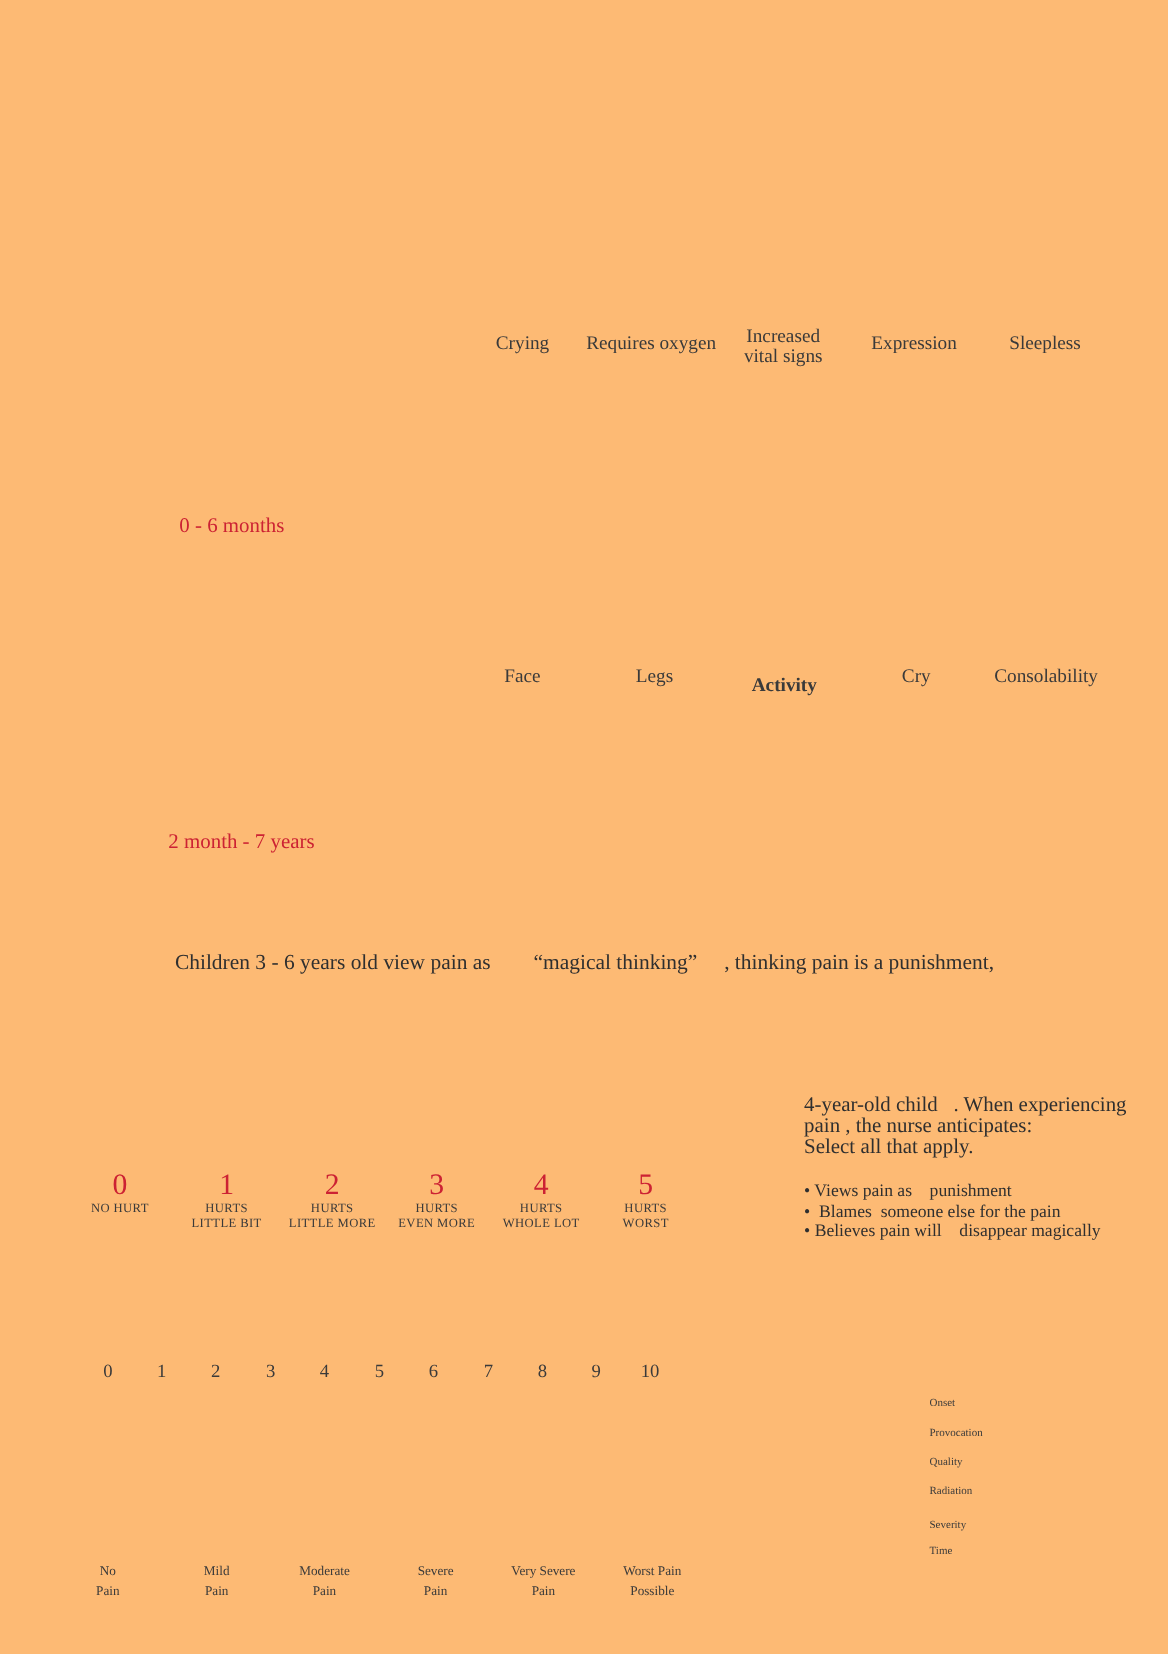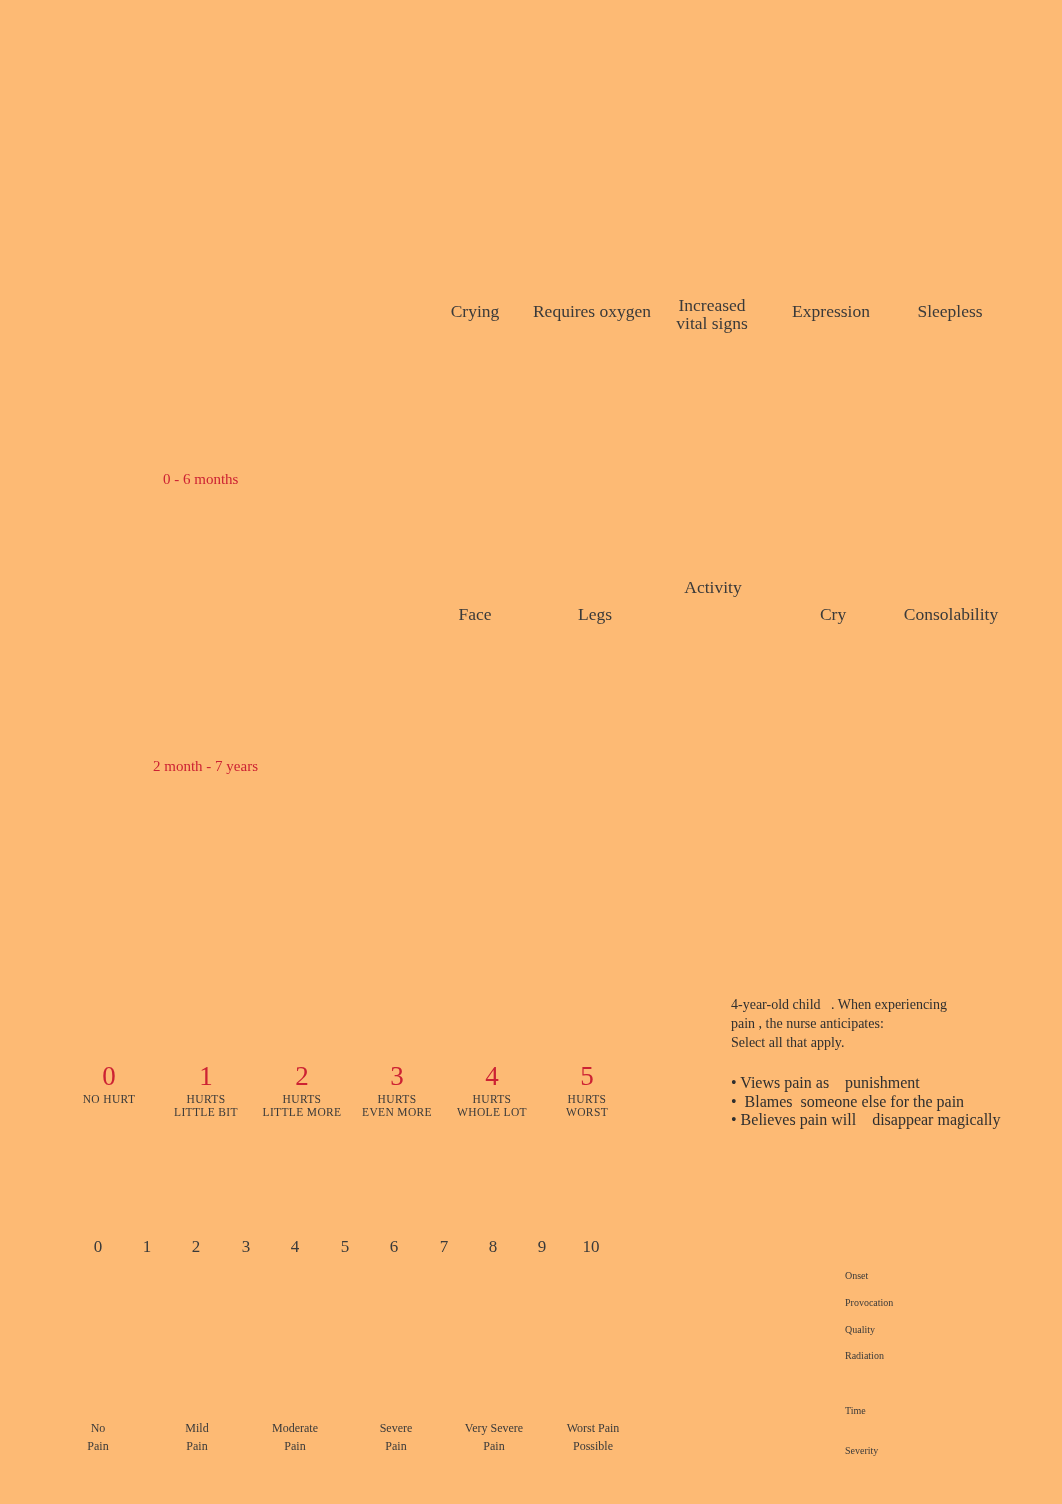--- a/index.html
+++ b/index.html
@@ -29,21 +29,21 @@
     line-height: 19px;
     color: #3a3a3a;
     white-space: nowrap;
     transform: translateX(-50%);
   }
   .scale-cell.two-line { line-height: 18px; }
 
   
   .age-label {
     position: absolute;
-    font-size: 15px;
+    font-size: 19px;
     line-height: 22px;
     color: #CC2233;
     white-space: nowrap;
   }
 
   
   .para {
     position: absolute;
     font-size: 19.5px;
     line-height: 22.5px;
@@ -94,21 +94,21 @@
   }
 
   
   .question-block {
     position: absolute;
     left: 731px;
     top: 995px;
     width: 290px;
   }
   .q-line {
-    font-size: 14px;
+    font-size: 19px;
     line-height: 19px;
     color: #2f2f2f;
     white-space: pre;
   }
   .q-bullets {
     margin-top: 22px;
   }
   .q-bullet {
     font-size: 16px;
     line-height: 18.5px;
@@ -148,27 +148,28 @@
       <div class="scale-cell" style="left: 950px; top: 302px;">
         <div>Sleepless</div>
       </div>
     </div>
 
   <div class="age-label" style="left:163px; top:468px;">0 - 6 months</div>
 
   <div class="scale-row" id="flacc-row">
       <div class="scale-cell" style="left: 475px; top: 605px;">Face</div>
       <div class="scale-cell" style="left: 595px; top: 605px;">Legs</div>
-      <div class="scale-cell" style="left: 713px; top: 578px;">Activity</div>
+      <div class="scale-cell" style="left: 713px; top: 613px; font-weight: bold;">Activity</div>
       <div class="scale-cell" style="left: 833px; top: 605px;">Cry</div>
       <div class="scale-cell" style="left: 951px; top: 605px;">Consolability</div>
     </div>
 
   <div class="age-label" style="left:153px; top:755px;">2 month - 7 years</div>
 
+  <div class="para" style="left:159px; top:865px;">Children 3 - 6 years old view pain as        “magical thinking”     , thinking pain is a punishment,</div>
 
   <div id="faces-row">
       <div class="face-col" style="left: 109px; top: 1062px;">
         <div class="face-num">0</div>
         <div class="face-desc">
           <div>NO HURT</div>
         </div>
       </div>
       <div class="face-col" style="left: 206px; top: 1062px;">
         <div class="face-num">1</div>
@@ -257,17 +258,17 @@
         <div>Worst Pain</div>
         <div>Possible</div>
       </div>
     </div>
 
   <div id="mnemonic-list">
       <div class="mnemonic-item" style="top: 1269px;">Onset</div>
       <div class="mnemonic-item" style="top: 1296px;">Provocation</div>
       <div class="mnemonic-item" style="top: 1323px;">Quality</div>
       <div class="mnemonic-item" style="top: 1349px;">Radiation</div>
-      <div class="mnemonic-item" style="top: 1444px;">Severity</div>
+      <div class="mnemonic-item" style="top: 1380px;">Severity</div>
       <div class="mnemonic-item" style="top: 1404px;">Time</div>
     </div>
 
 </div>
 
 </body></html>

